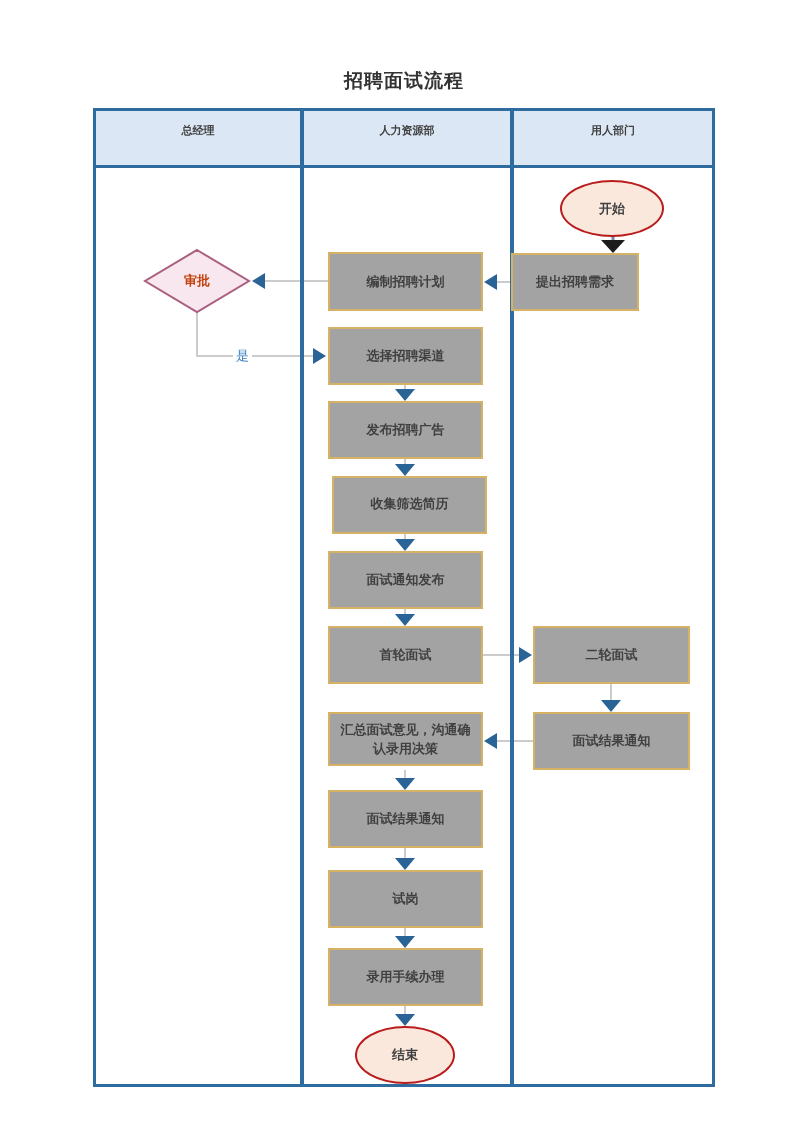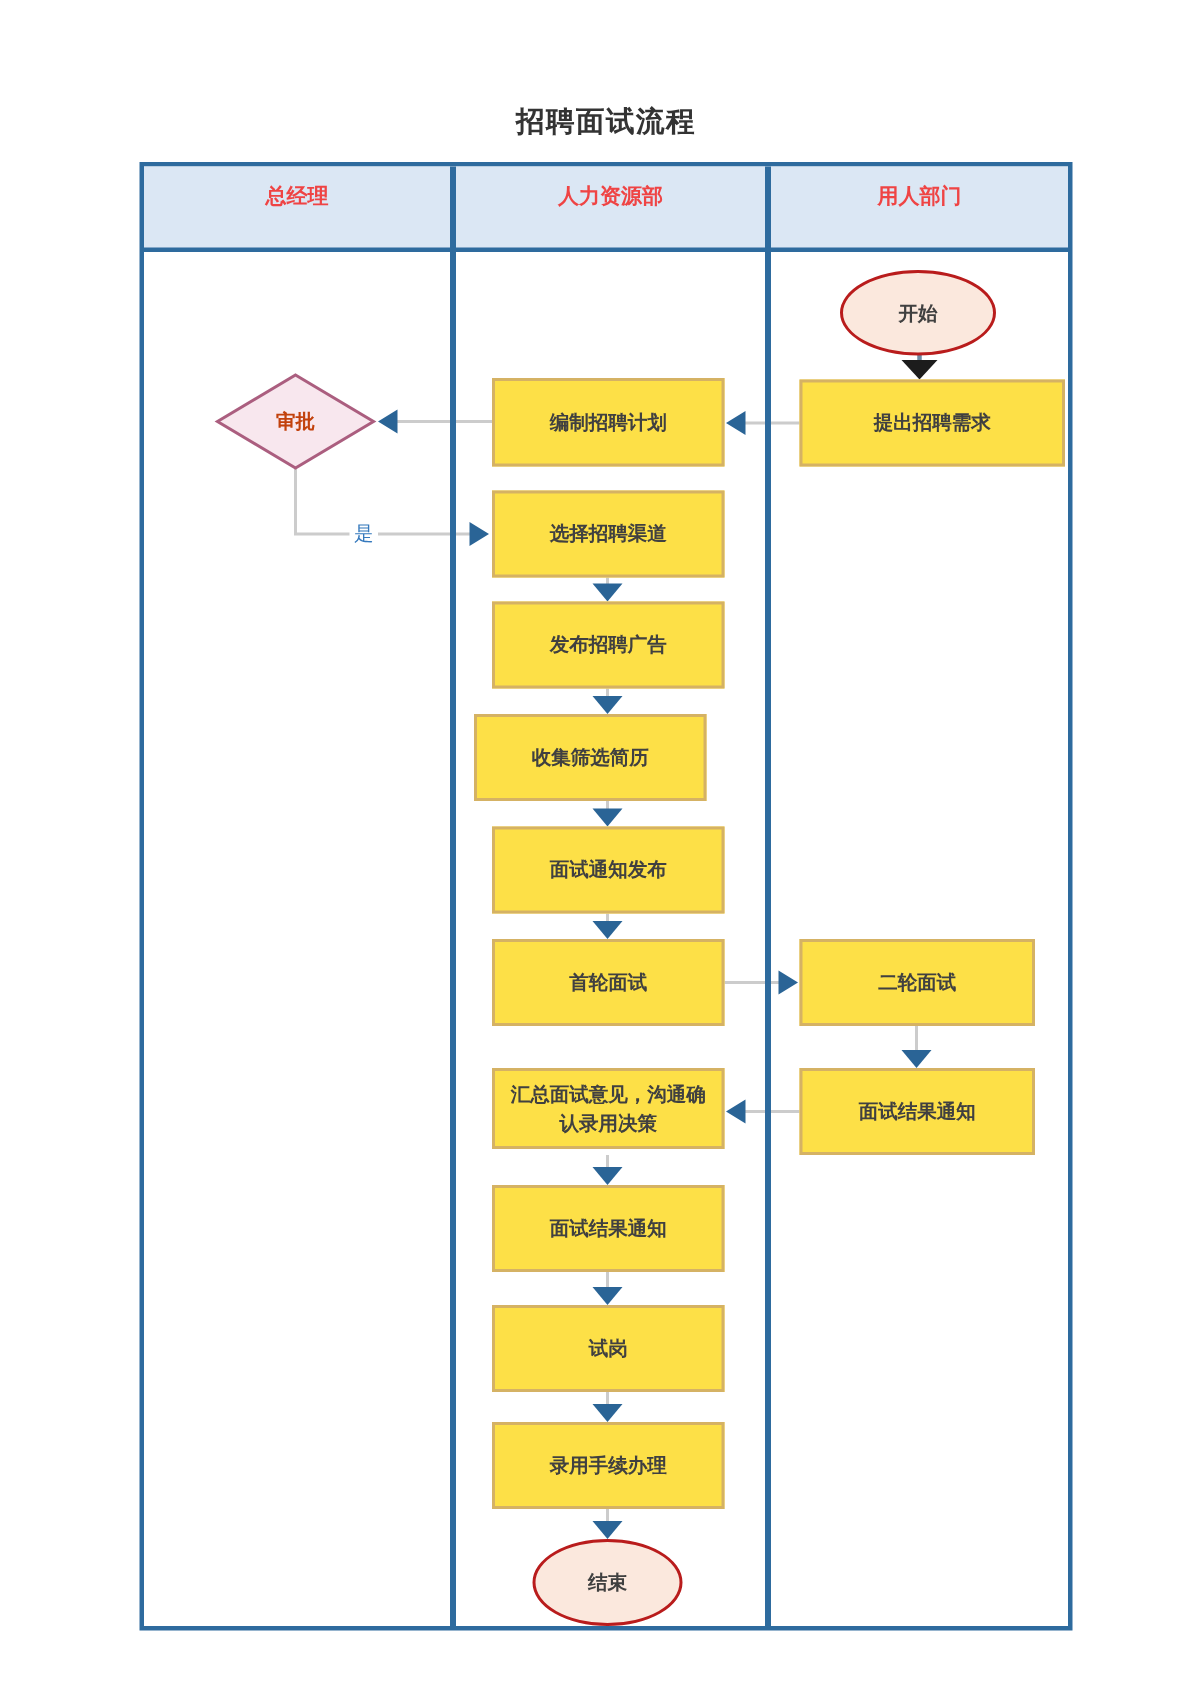--- a/index.html
+++ b/index.html
@@ -23,30 +23,30 @@
   }
   .lane-header{
     position:absolute;left:0;top:0;width:100%;height:54px;
     background:#dbe7f4;border-bottom:3px solid #2e6b9e;
   }
   .lane-divider{position:absolute;top:0;bottom:0;width:4px;background:#2e6b9e;}
   .lane-divider.d1{left:204px;}
   .lane-divider.d2{left:414px;}
   .lane-label{
     position:absolute;top:0;height:39px;display:flex;align-items:center;justify-content:center;
-    font-size:14px;font-weight:bold;color:#ef4444;
+    font-size:11px;font-weight:bold;color:#404040;
   }
   .lane-label.l1{left:0;width:204px;}
   .lane-label.l2{left:208px;width:206px;}
   .lane-label.l3{left:418px;width:198px;}
 
   
   .node{position:absolute;z-index:3;display:flex;align-items:center;justify-content:center;
     text-align:center;font-weight:bold;font-size:13px;color:#404040;box-sizing:border-box;}
-  .process{background:#fde047;border:2px solid #d5b264;padding:2px 8px;line-height:1.5;}
+  .process{background:#a3a3a3;border:2px solid #d5b264;padding:2px 8px;line-height:1.5;}
   .terminator{background:#fbe8dd;border:2px solid #b91c1c;border-radius:50%;}
   .diamond-label{position:absolute;z-index:3;display:flex;align-items:center;justify-content:center;
     font-weight:bold;font-size:13px;color:#c2410c;}
   .edge-label{
     position:absolute;z-index:3;font-size:13px;color:#3579bd;background:#ffffff;
     padding:0 3px;line-height:16px;
   }
 </style>
 </head>
 <body>
@@ -134,21 +134,21 @@
     <div class="lane-divider d2"></div>
     <div class="lane-label l1">总经理</div>
     <div class="lane-label l2">人力资源部</div>
     <div class="lane-label l3">用人部门</div>
   </div>
 
   <div class="node terminator" style="left:560px;top:180px;width:104px;height:57px;">
     <span>开始</span>
   </div>
 
-  <div class="node process" style="left:533px;top:253px;width:177px;height:58px;">
+  <div class="node process" style="left:511px;top:253px;width:128px;height:58px;">
     <span>提出招聘需求</span>
   </div>
 
   <div class="node process" style="left:328px;top:252px;width:155px;height:59px;">
     <span>编制招聘计划</span>
   </div>
 
   <div class="diamond-label" style="left:145px;top:251px;width:104px;height:60px;">
     <span>审批</span>
   </div>
@@ -156,21 +156,21 @@
   <div class="edge-label" style="left:233px;top:348px;">是</div>
 
   <div class="node process" style="left:328px;top:327px;width:155px;height:58px;">
     <span>选择招聘渠道</span>
   </div>
 
   <div class="node process" style="left:328px;top:401px;width:155px;height:58px;">
     <span>发布招聘广告</span>
   </div>
 
-  <div class="node process" style="left:316px;top:476px;width:155px;height:58px;">
+  <div class="node process" style="left:332px;top:476px;width:155px;height:58px;font-family:Liberation Mono, monospace;">
     <span>收集筛选简历</span>
   </div>
 
   <div class="node process" style="left:328px;top:551px;width:155px;height:58px;">
     <span>面试通知发布</span>
   </div>
 
   <div class="node process" style="left:328px;top:626px;width:155px;height:58px;">
     <span>首轮面试</span>
   </div>

